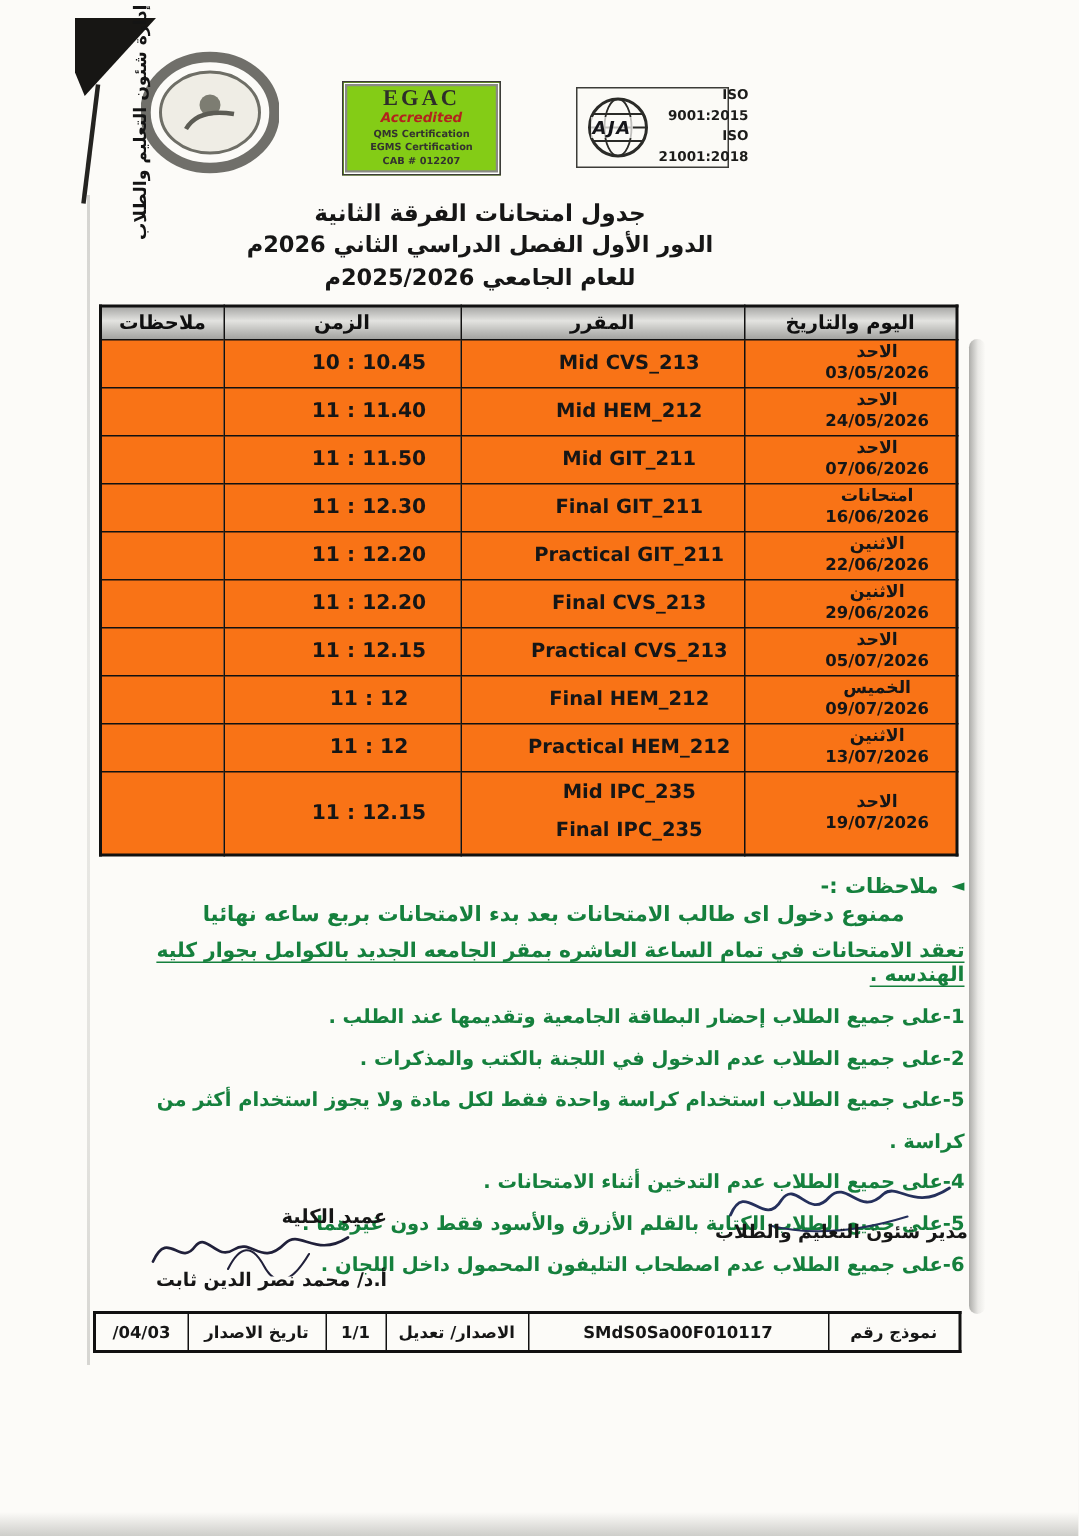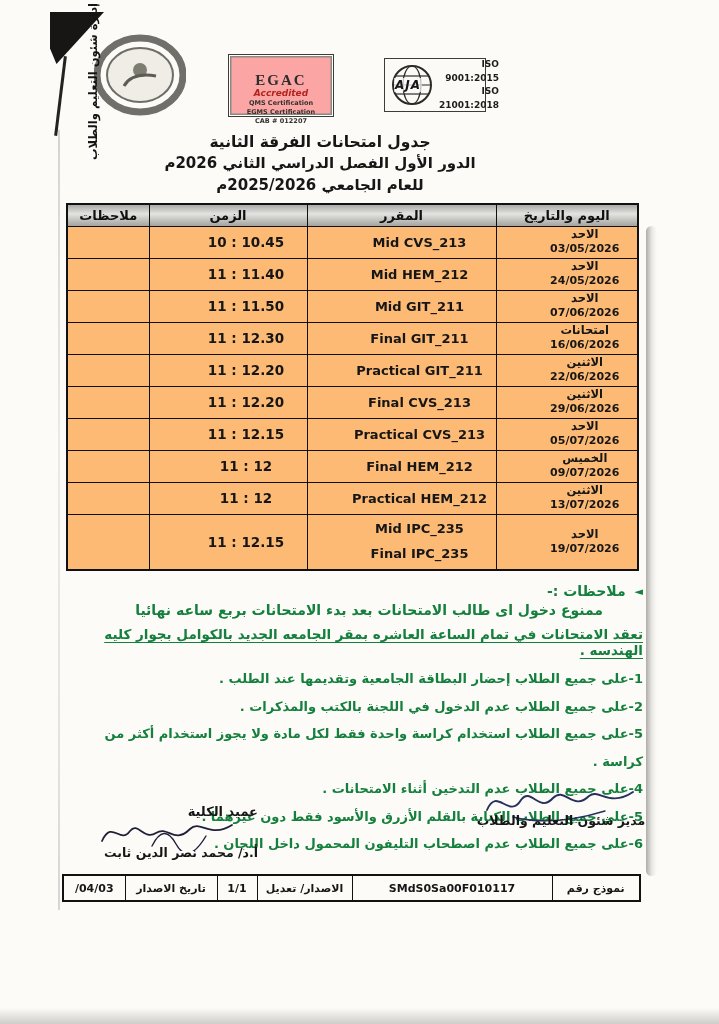--- a/index.html
+++ b/index.html
@@ -26,21 +26,21 @@
     background:linear-gradient(0deg, rgba(150,150,146,.45), rgba(255,255,255,0)); }
 
   
   .dept-logo { position:absolute; left:94px; top:34px; width:92px; height:82px; }
   .dept-label { position:absolute; left:86px; top:160px;
     transform:rotate(-90deg); transform-origin:0 0;
     font-size:11.5px; font-weight:bold; white-space:nowrap; color:#141414; }
 
   .egac-box { position:absolute; left:228px; top:54px; width:106px; height:63px;
     border:1.5px solid #3c3c38; box-shadow:0 0 0 1px #fff inset, 0 0 0 2.5px #8a8a84 inset;
-    text-align:center; padding-top:18px; background:#fca5a5; }
+    text-align:center; padding-top:4px; background:#84cc16; }
   .egac-name { font-family:"Liberation Serif", serif; font-weight:bold; font-size:15px;
     letter-spacing:2px; color:#2e2e2a; line-height:1; }
   .egac-accredited { color:#b3231d; font-weight:bold; font-style:italic; font-size:9px; line-height:1.25; }
   .egac-line { font-size:6.5px; line-height:1.35; color:#33332f; font-weight:bold; }
 
   .aja-box { position:absolute; left:384px; top:58px; width:102px; height:54px;
     border:1.5px solid #3c3c38; background:#fbfaf6; display:flex; align-items:center; gap:5px; padding:3px 5px; }
   .aja-globe-wrap { position:relative; width:44px; height:44px; flex:0 0 auto; }
   .aja-name { position:absolute; left:4px; top:15px; font-weight:bold; font-style:italic;
     font-size:12px; letter-spacing:1px; color:#15151a; background:rgba(251,250,246,.72); padding:0 1px; }
@@ -58,21 +58,21 @@
   .title-2 { font-size:15px; line-height:1.45; }
   .title-3 { font-size:15px; line-height:1.45; }
 
   
   .exam-table { position:absolute; top:203px; left:66px; width:571px;
     border-collapse:collapse; direction:rtl; table-layout:fixed; }
   .exam-table th, .exam-table td { border:1.4px solid #111; text-align:center; vertical-align:middle; }
   .exam-table { border:2.2px solid #111; }
   .exam-table th { height:22px; font-size:13px; font-weight:bold; color:#101010;
     background:linear-gradient(180deg,#a9a9a7 0%,#e3e3e0 42%,#a3a3a0 100%); }
-  .exam-table td { height:32px; background:#fdba74;padding-left:36px; }
+  .exam-table td { height:32px; background:#f97316;padding-left:36px; }
   .exam-table tr.tall td { height:56px; }
   .cell-date .day  { font-size:11.5px; font-weight:bold; line-height:1.3; }
   .cell-date .date { font-size:11px;  font-weight:bold; line-height:1.3; }
   .cell-course { font-size:13px; font-weight:bold; }
   .cell-course .course-line { line-height:1.9; }
   .cell-time { font-size:13.5px; font-weight:bold; direction:ltr; }
   .cell-notes { }
 
   
   .notes { position:absolute; top:583px; right:76px; left:70px; direction:rtl; text-align:right; color:#15803d; }

